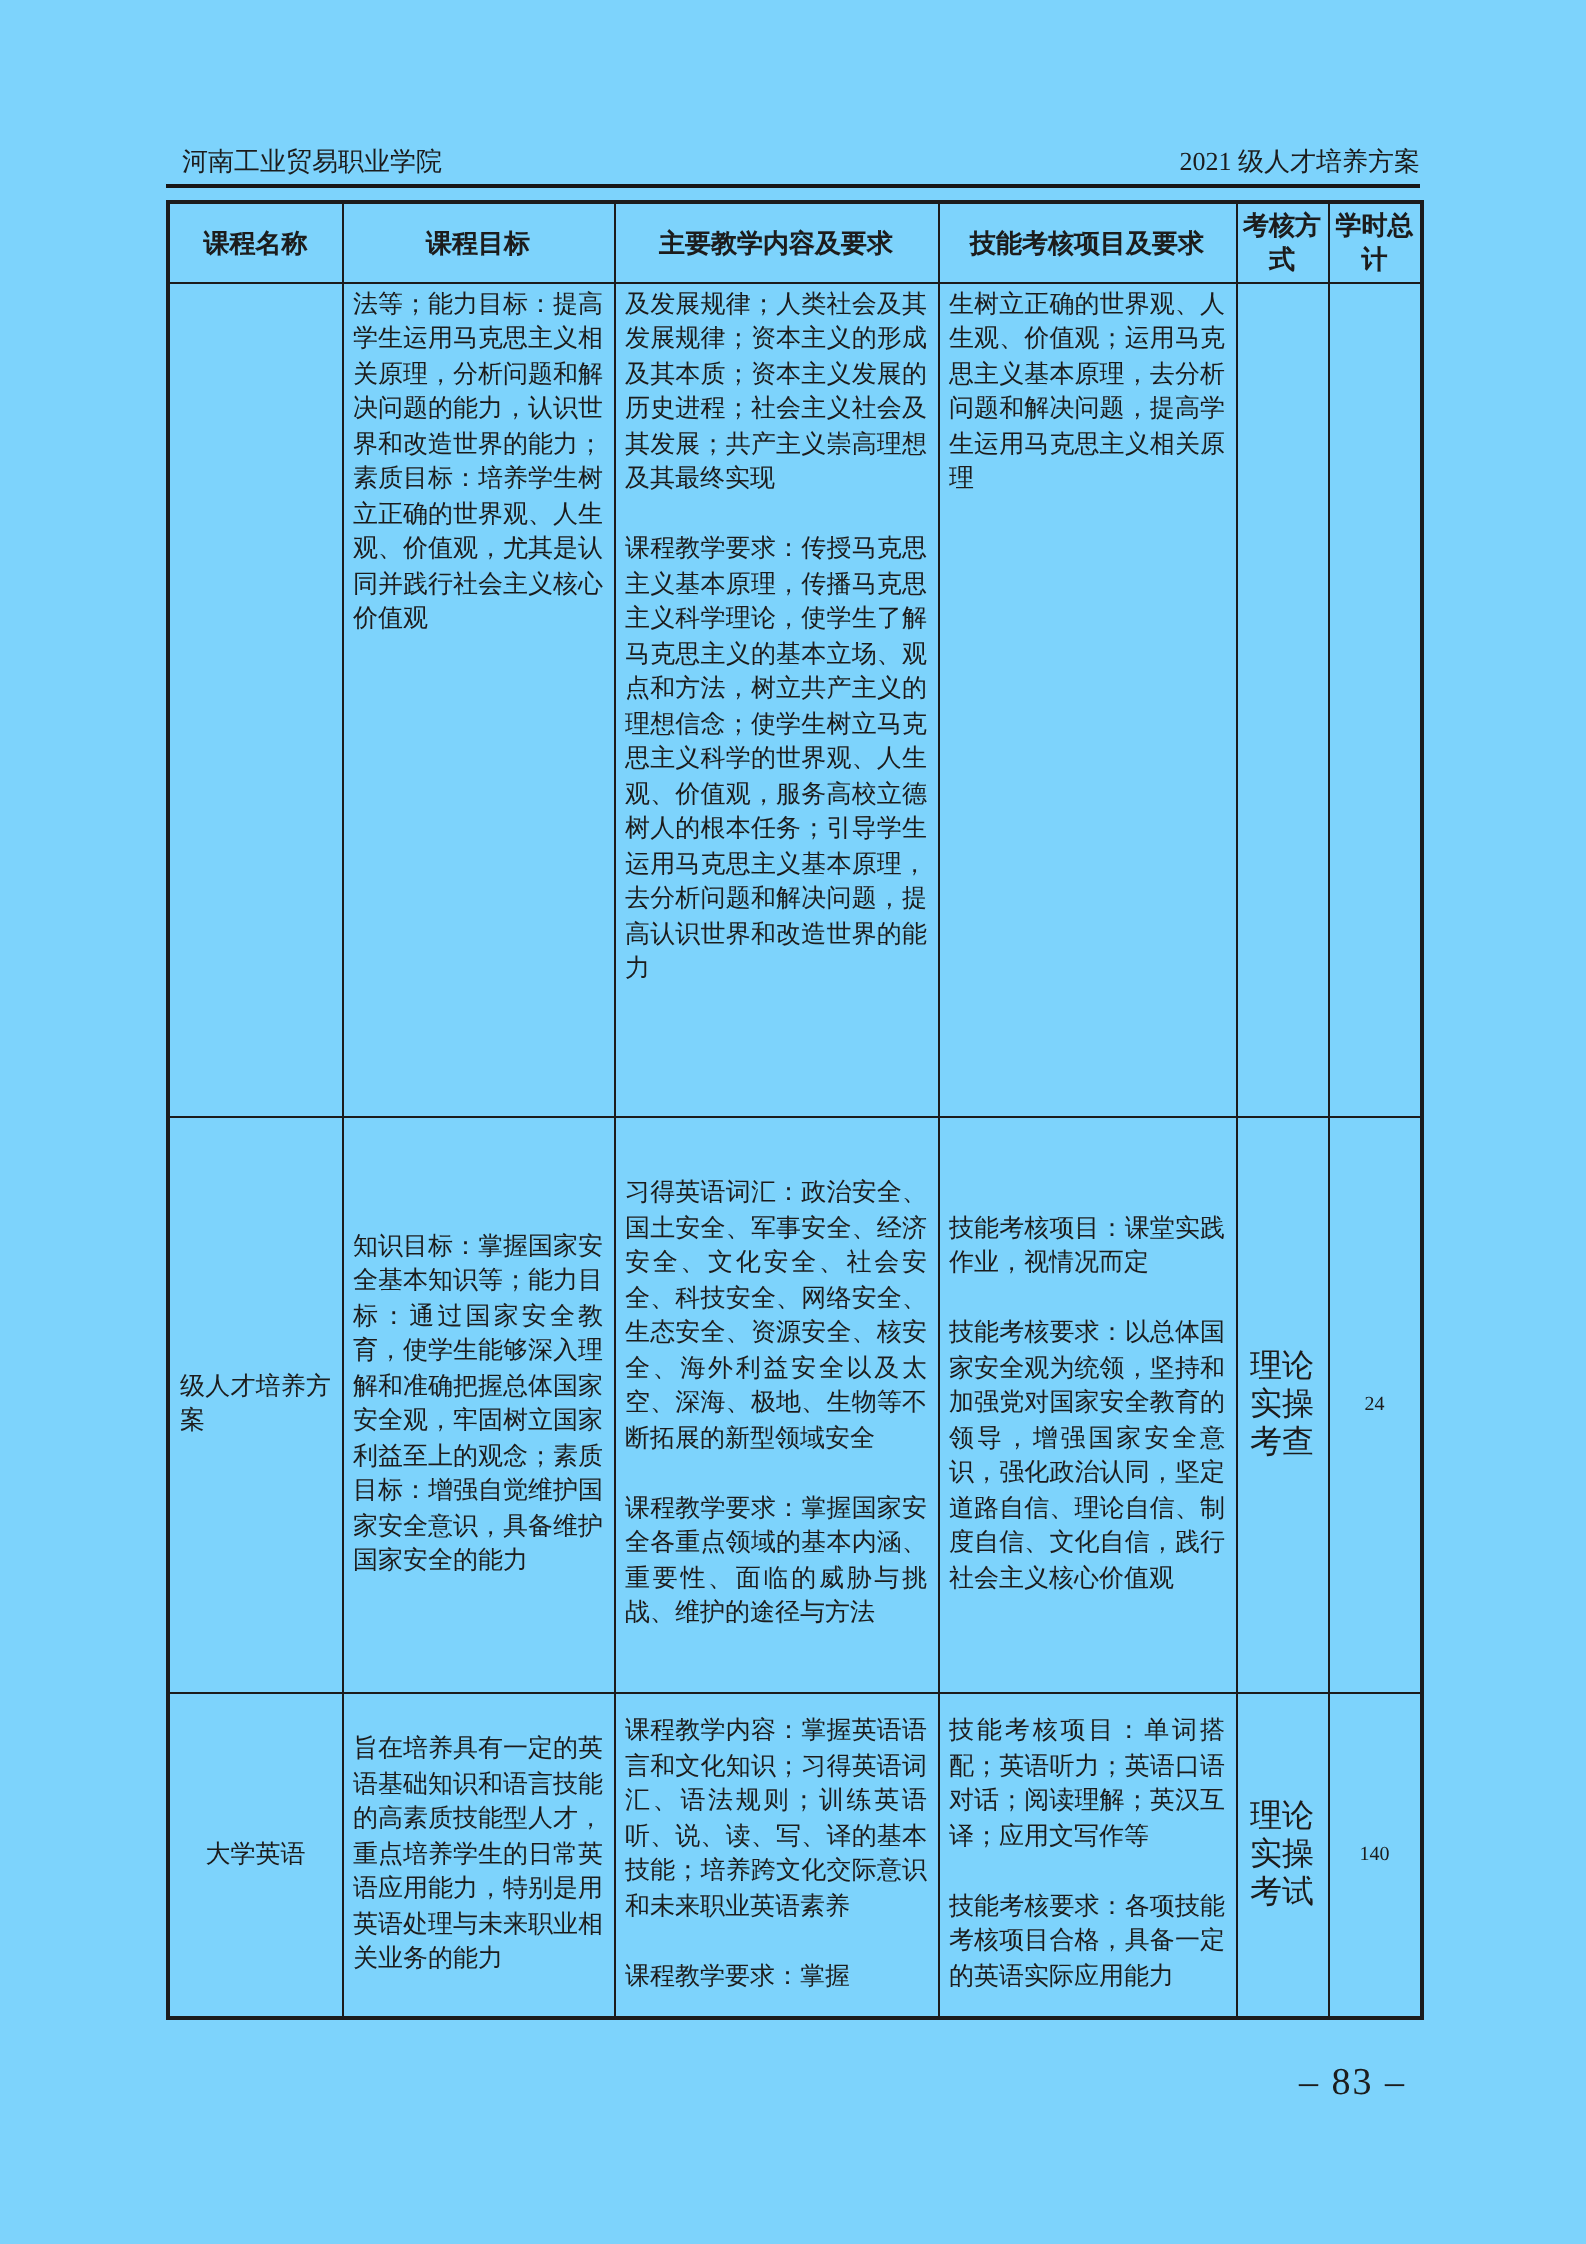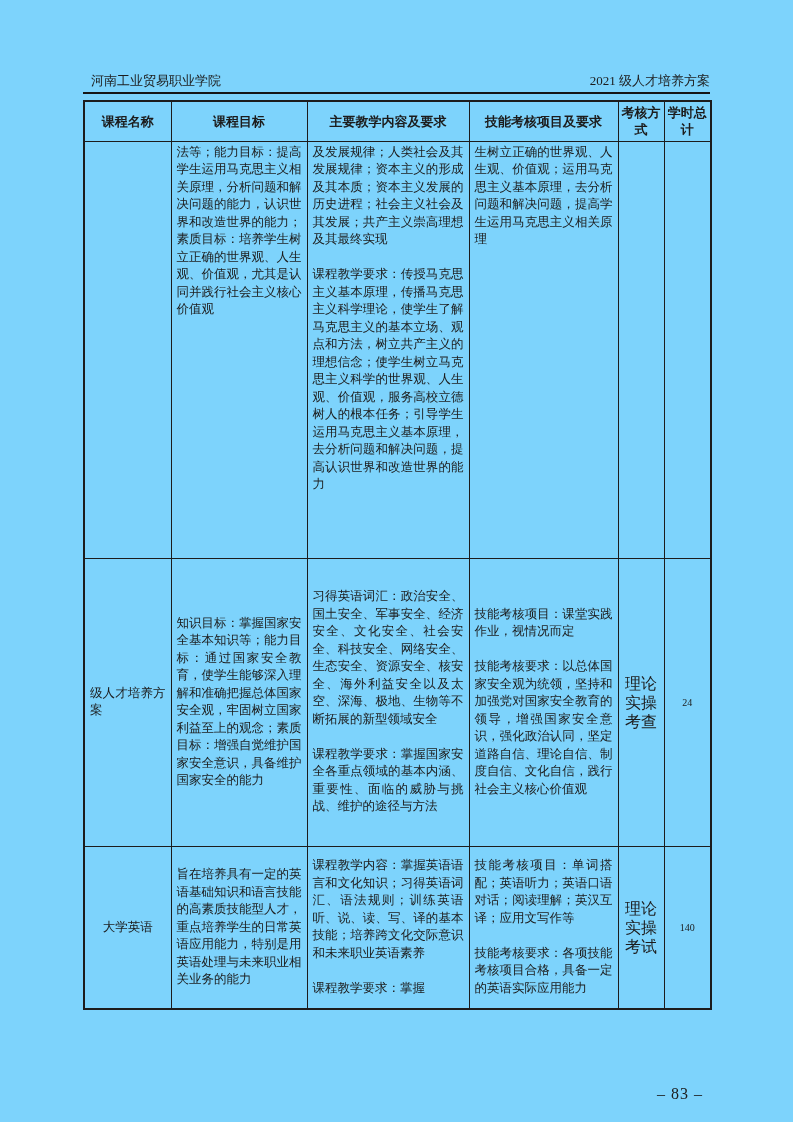--- a/index.html
+++ b/index.html
@@ -80,23 +80,23 @@
     line-height: 19px;
     padding: 2px 4px;
   }
   td.hours-cell {
     text-align: center;
     vertical-align: middle;
     font-size: 10px;
   }
   .page-number {
     position: absolute;
-    top: 1085px;
+    top: 1031px;
     right: 90px;
-    font-size: 16px;
+    font-size: 19px;
     letter-spacing: 1px;
   }
 </style>
 </head>
 <body>
 
 <div class="sheet">
 
   <div class="doc-header">
     <span class="hl">河南工业贸易职业学院</span>

